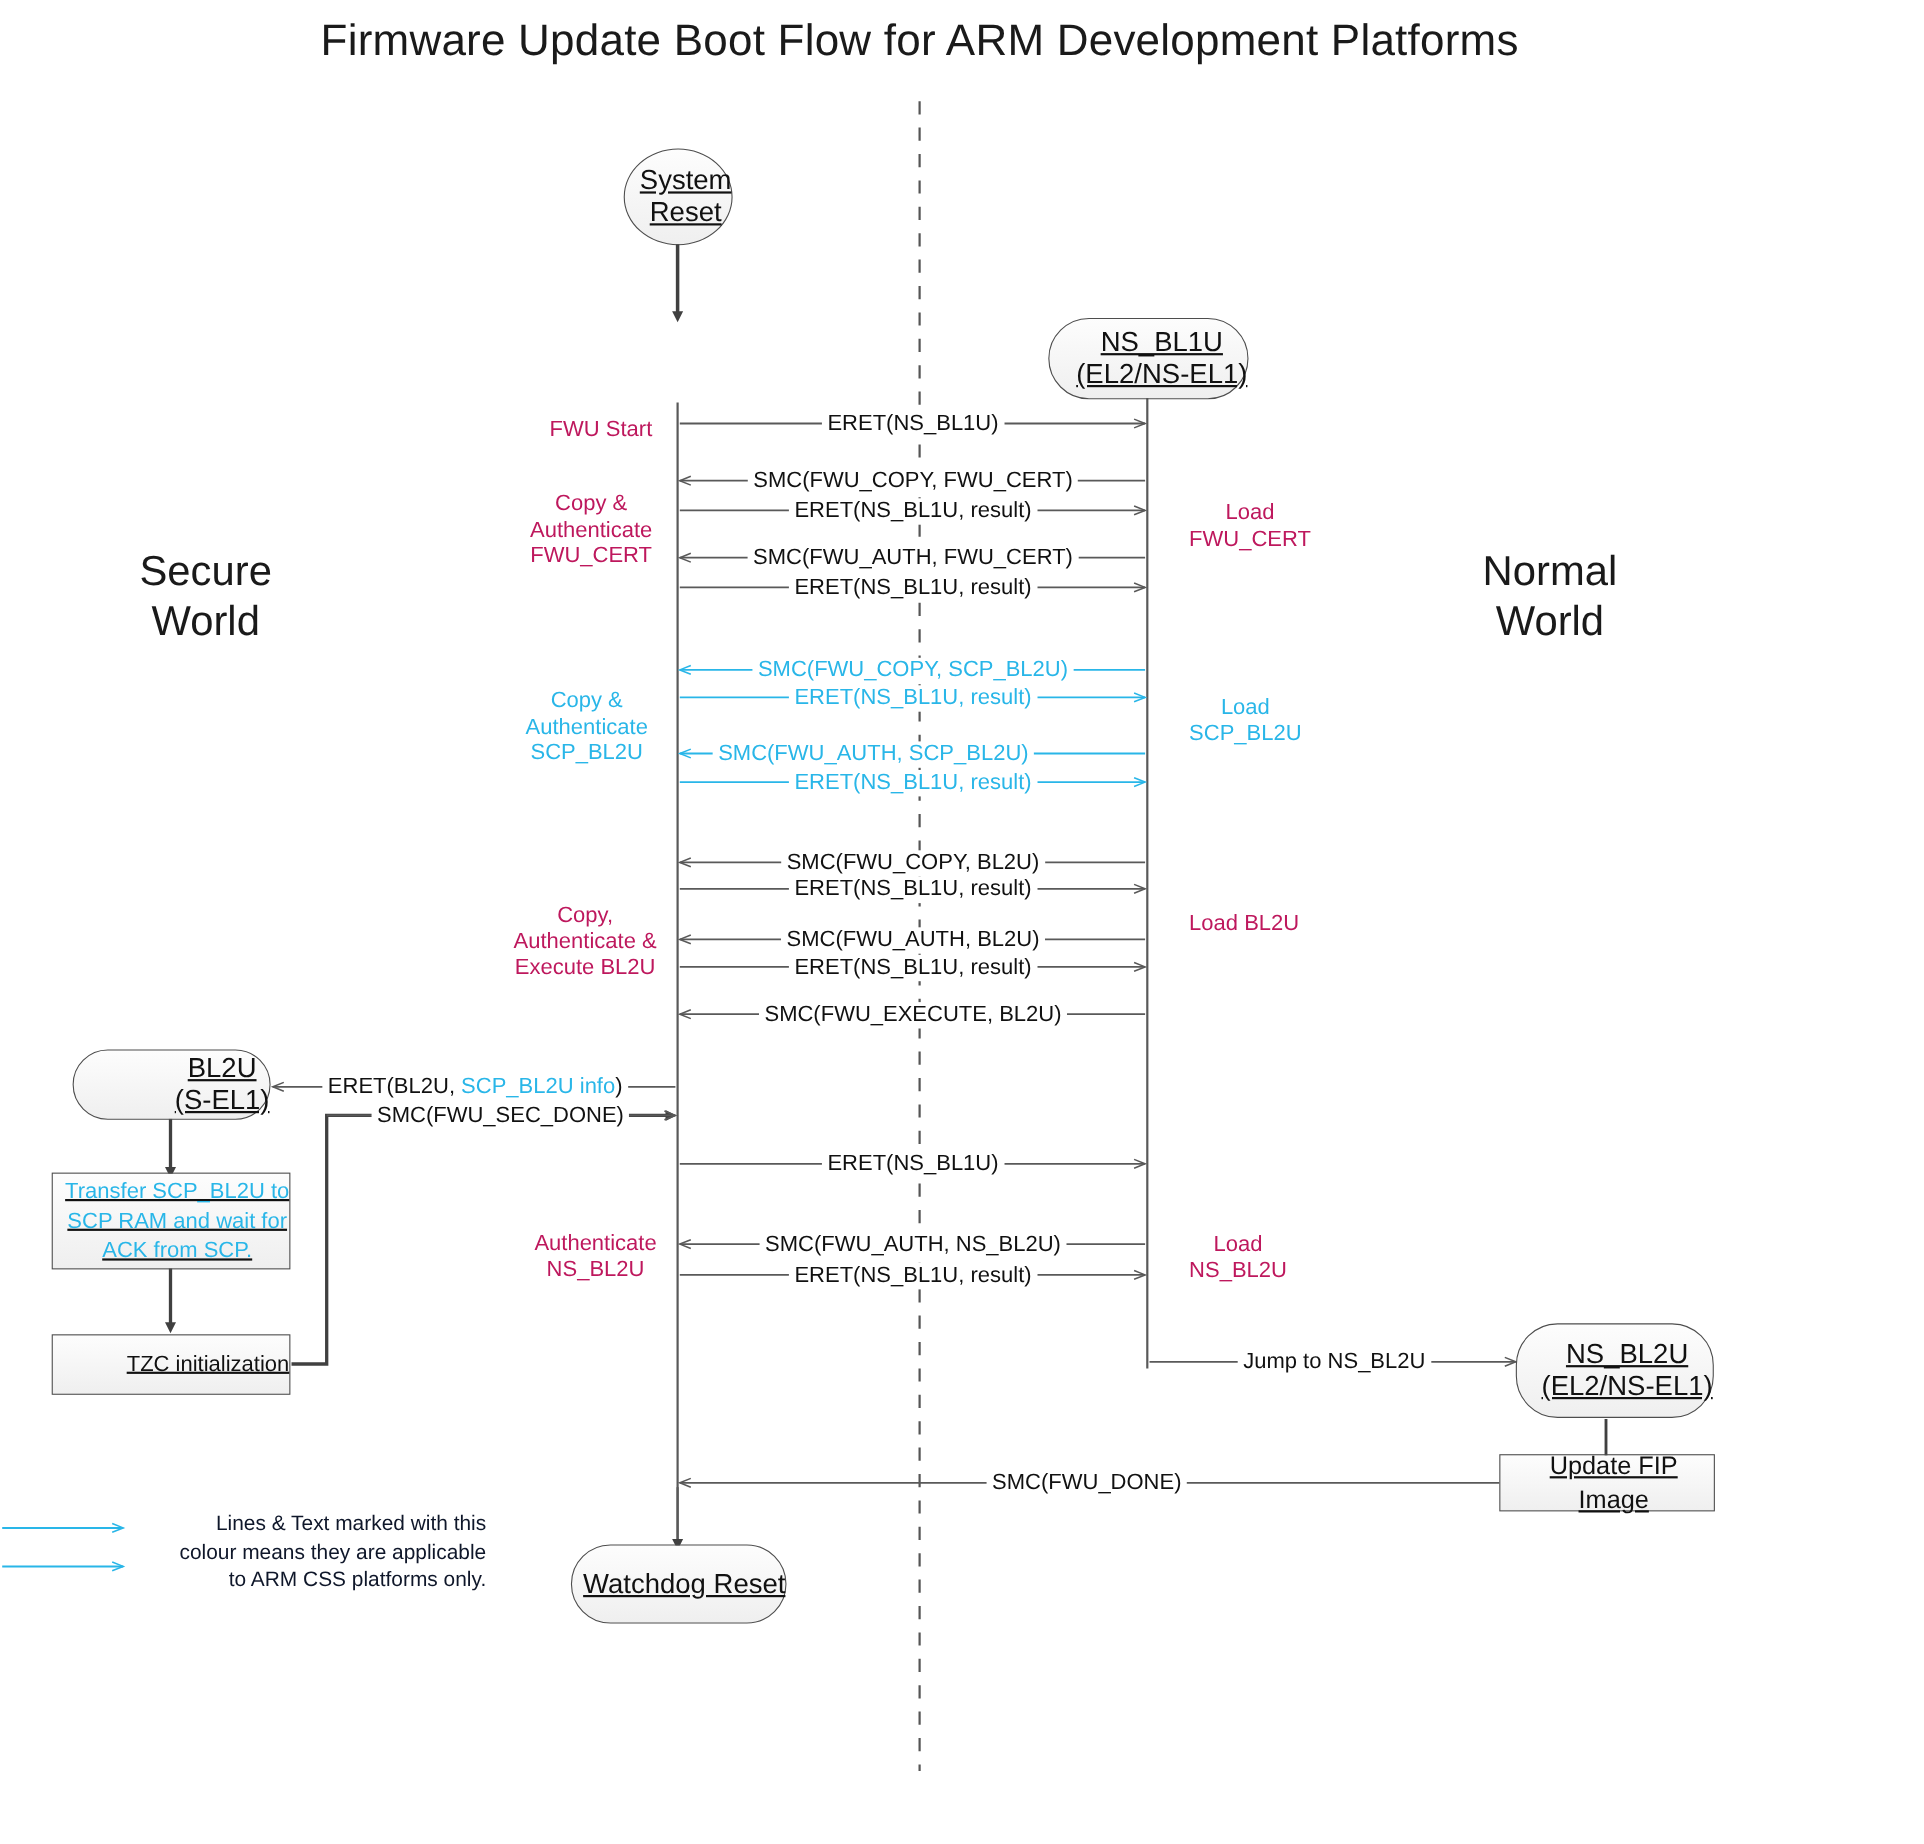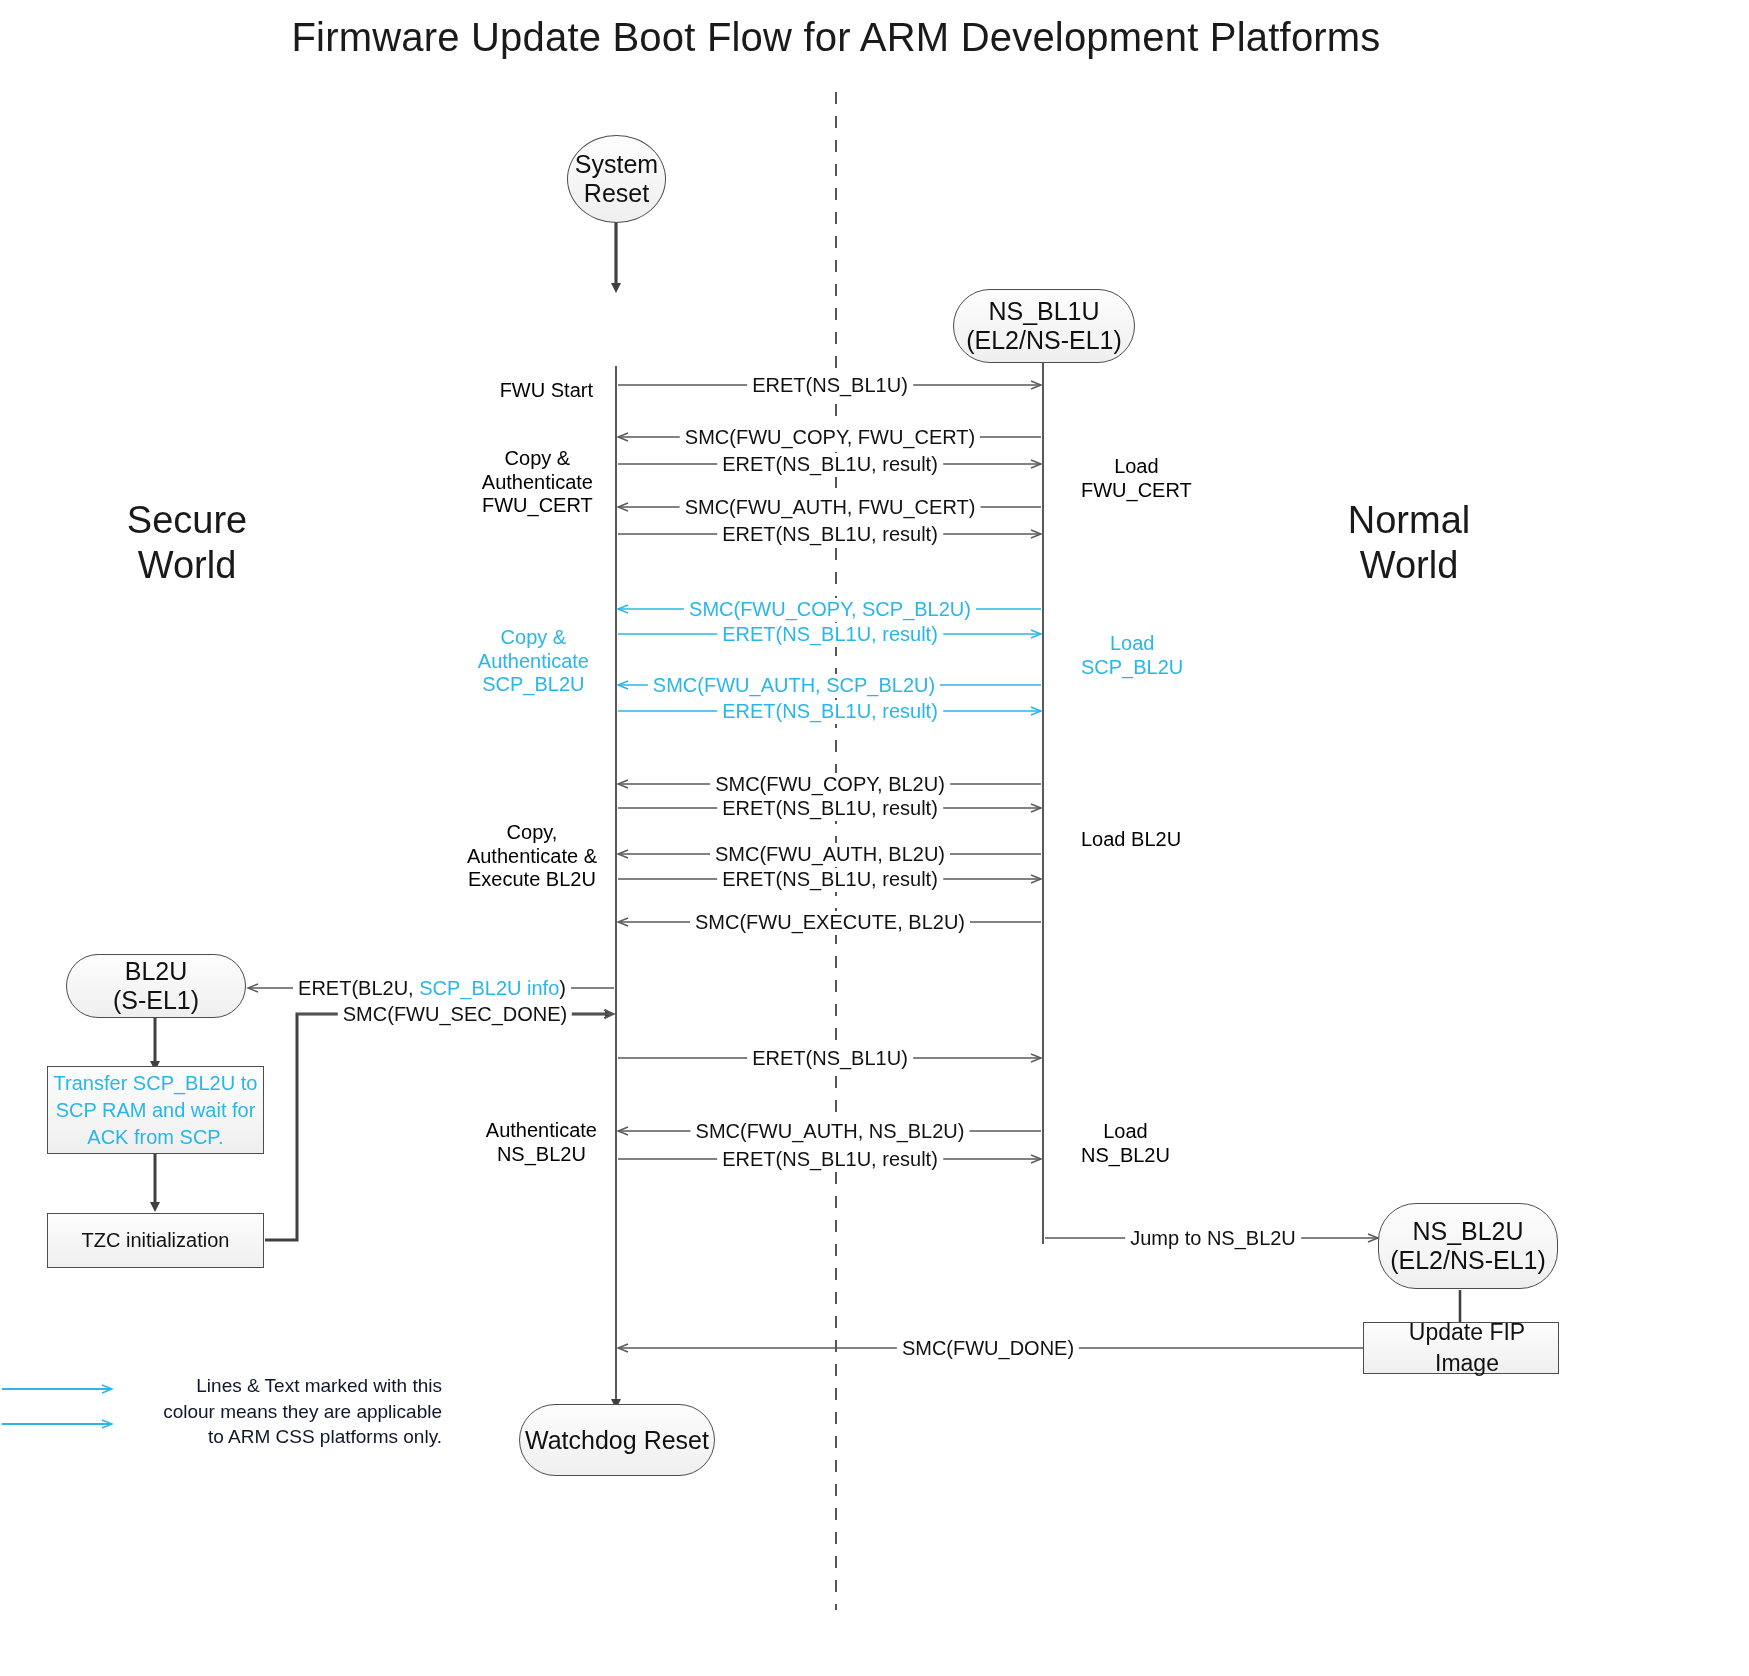--- a/index.html
+++ b/index.html
@@ -9,30 +9,30 @@
   svg.layer{position:absolute;left:0;top:0;width:1749px;height:1676px;overflow:visible;}
 
   
   .t{position:absolute;white-space:pre;line-height:1.18;}
   .ctr{transform:translateX(-50%);text-align:center;}
   .rgt{transform:translateX(-100%);text-align:right;}
   .title{font-size:40px;letter-spacing:.2px;color:#1a1a1a;}
   .world{font-size:38px;color:#1a1a1a;}
   .node-lbl{font-size:25px;color:#111;text-align:center;}
   .msg{font-size:20px;color:#111;background:#fff;padding:0 5px;}
-  .side{font-size:20px;color:#000000;}
+  .side{font-size:20px;color:#be185d;}
   .cy{color:#29b6e8;}
   .legend{font-size:19px;color:#0f172a;text-align:right;line-height:1.35;}
   .boxtxt{font-size:20px;text-align:center;line-height:1.35;}
 
   
   .node{position:absolute;box-sizing:border-box;
         background:linear-gradient(180deg,#fdfdfd 0%,#efefef 100%);
         border:1.6px solid #4d4d4d;display:flex;align-items:center;
-        justify-content:center;}
+        justify-content:flex-end;text-decoration:underline;}
   .stadium{border-radius:38px;}
   .ellipse{border-radius:50%;}
   .rect{border-radius:0;}
 </style>
 </head>
 <body>
 
 <div class="canvas">
 
   <svg class="layer">

